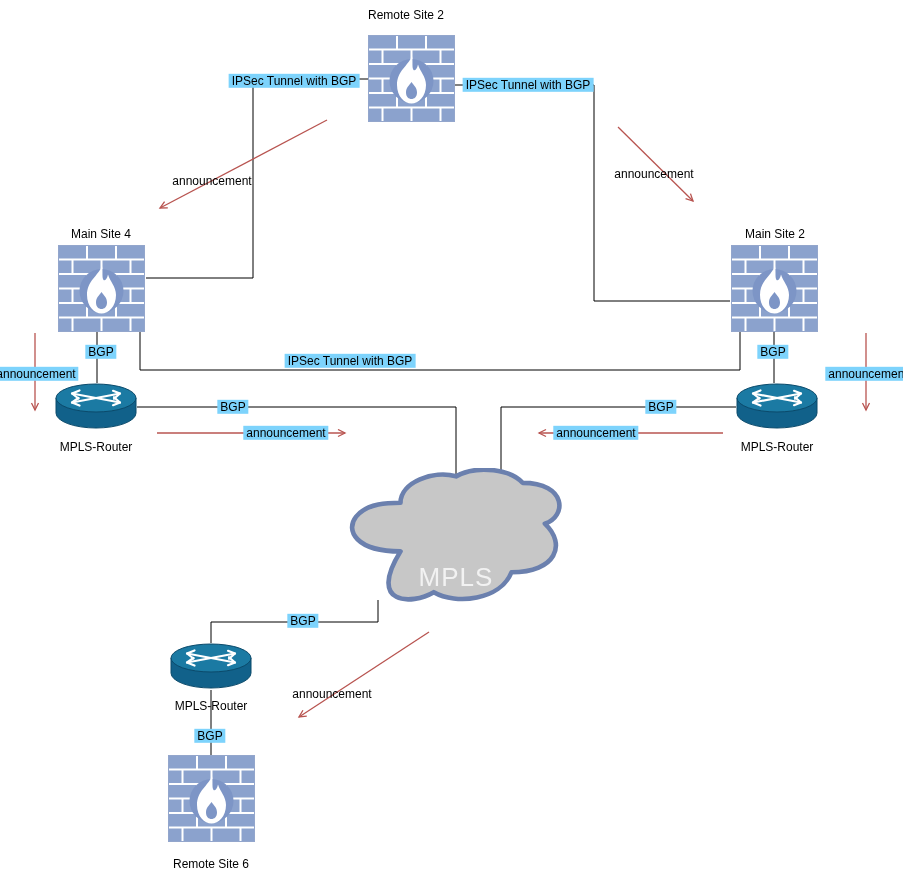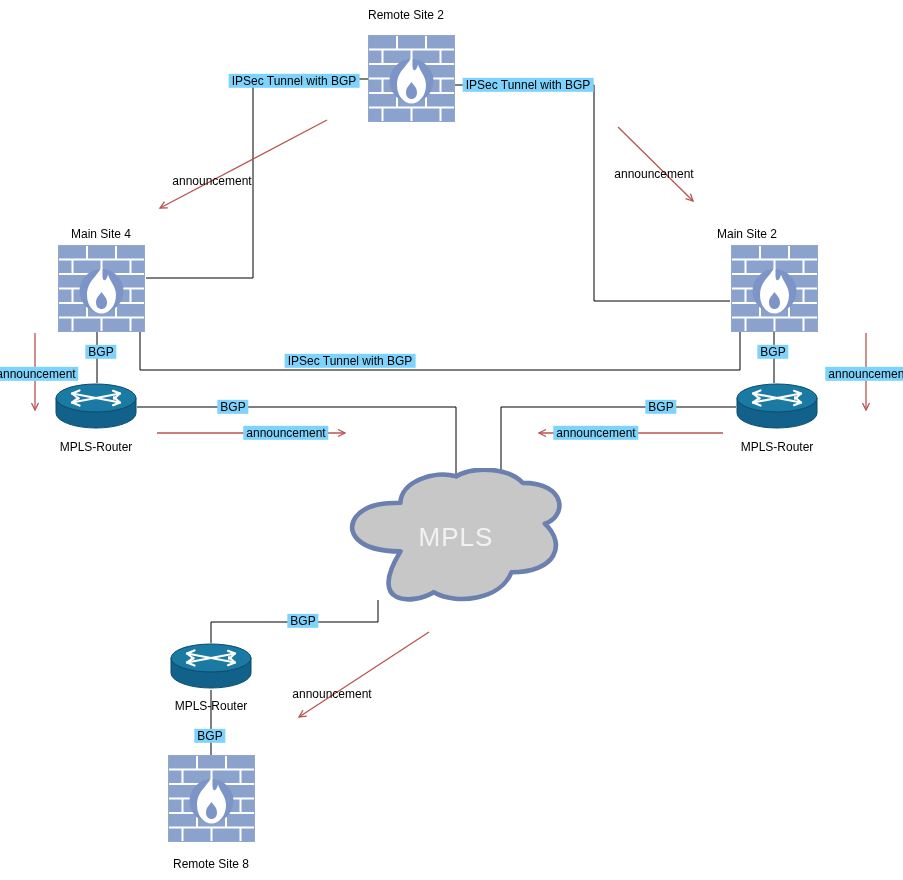--- a/index.html
+++ b/index.html
@@ -19,20 +19,21 @@
     color: #000000;
     white-space: nowrap;
     line-height: 1.2;
     text-align: center;
   }
   .onwire { background: #7dd3fc; padding: 0 3px; }
   .cloud-lbl {
     font-size: 26px;
     color: #f2f2f2;
     letter-spacing: 1px;
+    margin-top: 40px;
   }
 </style>
 </head>
 <body>
 
 <div id="canvas">
 
   <svg id="wires" width="903" height="880" viewBox="0 0 903 880">
     <defs>
       <marker id="redArrow" markerWidth="11" markerHeight="11" refX="8" refY="4.5" orient="auto" markerUnits="userSpaceOnUse">
@@ -117,22 +118,22 @@
       <path d="M35 333 L35 410" marker-end="url(#redArrow)"></path>
       <path d="M866 333 L866 410" marker-end="url(#redArrow)"></path>
       <path d="M157 433 L345 433" marker-end="url(#redArrow)"></path>
       <path d="M723 433 L539 433" marker-end="url(#redArrow)"></path>
       <path d="M429 632 L299 717" marker-end="url(#redArrow)"></path>
     </g>
   </svg>
 
   <div class="lbl" style="left:406px; top:15px;">Remote Site 2</div>
   <div class="lbl" style="left:101px; top:234px;">Main Site 4</div>
-  <div class="lbl" style="left:747px; top:234px;">Main Site 2</div>
-  <div class="lbl" style="left:211px; top:864px;">Remote Site 8</div>
+  <div class="lbl" style="left:775px; top:234px;">Main Site 2</div>
+  <div class="lbl" style="left:211px; top:864px;">Remote Site 6</div>
   <div class="lbl" style="left:96px; top:447px;">MPLS-Router</div>
   <div class="lbl" style="left:777px; top:447px;">MPLS-Router</div>
   <div class="lbl" style="left:211px; top:706px;">MPLS-Router</div>
   <div class="lbl cloud-lbl" style="left:456px; top:538px;">MPLS</div>
 
   <div class="lbl onwire" style="left:294px; top:81px;">IPSec Tunnel with BGP</div>
   <div class="lbl onwire" style="left:528px; top:85px;">IPSec Tunnel with BGP</div>
   <div class="lbl onwire" style="left:350px; top:361px;">IPSec Tunnel with BGP</div>
   <div class="lbl onwire" style="left:101px; top:352px;">BGP</div>
   <div class="lbl onwire" style="left:773px; top:352px;">BGP</div>

